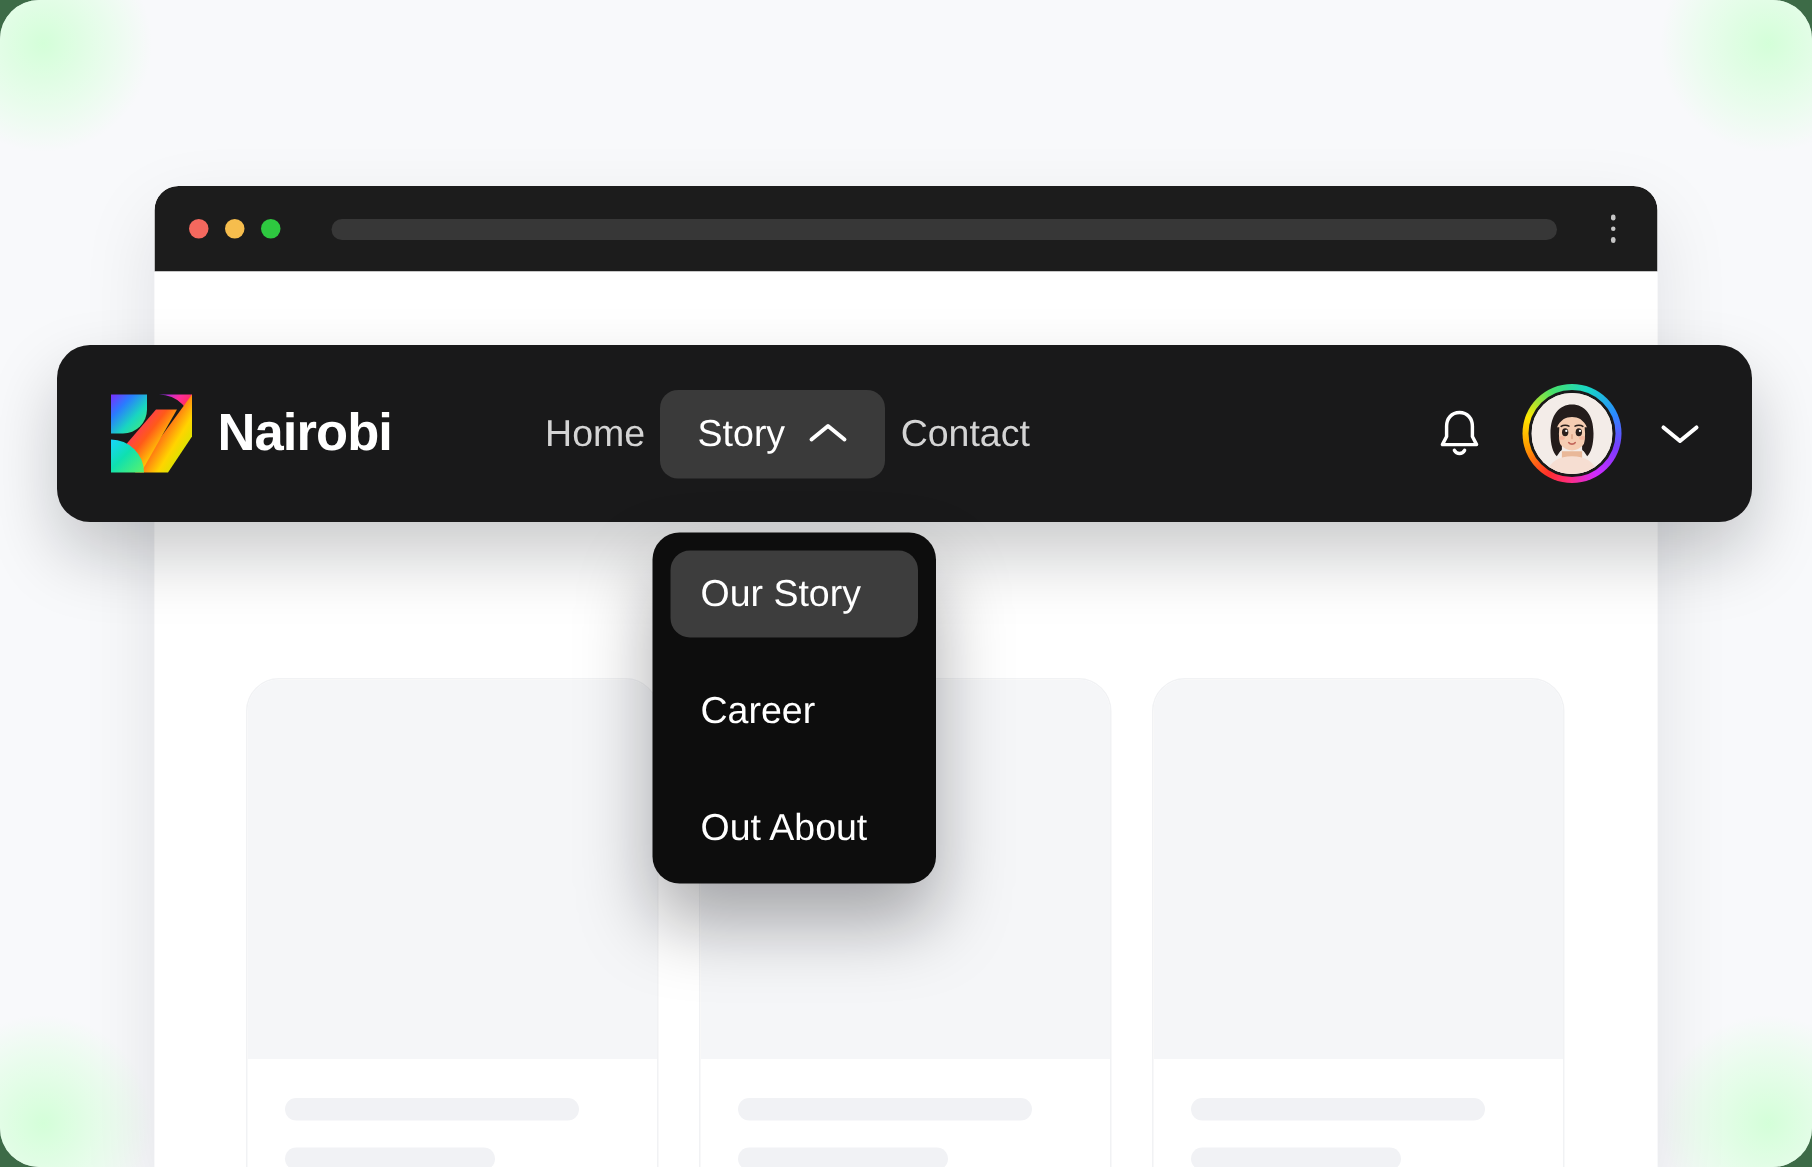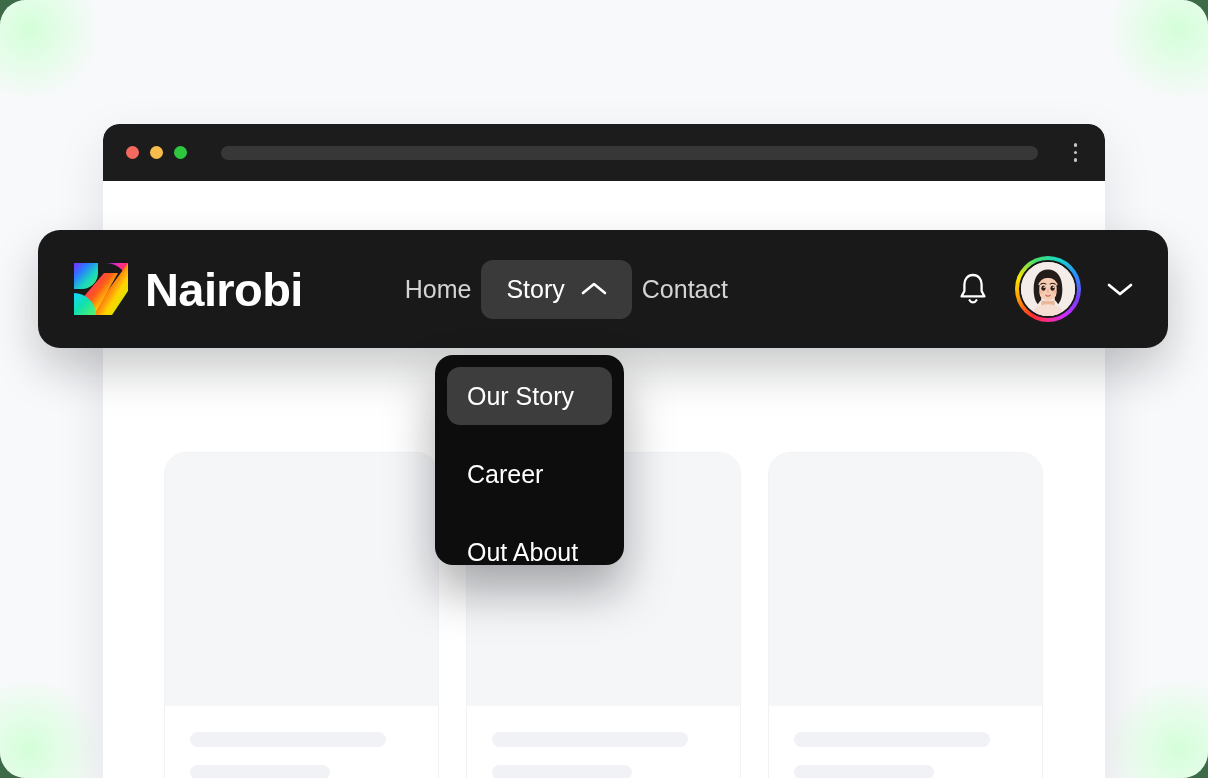--- a/index.html
+++ b/index.html
@@ -134,21 +134,21 @@
     padding: 0 34px 0 34px;
     box-shadow: 0 22px 46px rgba(10,12,18,.22);
     z-index: 30;
   }
 
   
   #brand { display: flex; align-items: center; gap: 15px; }
   #brand-logo { width: 58px; height: 56px; display: block; }
   #brand-name {
     color: #ffffff;
-    font-size: 47px;
+    font-size: 35px;
     font-weight: 700;
     letter-spacing: -0.6px;
   }
 
   
   #nav-links {
     display: flex;
     align-items: center;
     margin-left: 92px;
   }
@@ -200,21 +200,21 @@
   }
   #avatar-illustration { display: block; width: 100%; height: 100%; }
   #profile-caret { cursor: pointer; display: flex; }
 
   
   #about-dropdown {
     position: absolute;
     left: 435px;
     top: 355px;
     width: 189px;
-    height: 210px;
+    height: 234px;
     background: #0d0d0d;
     border-radius: 18px;
     padding: 12px 12px;
     z-index: 40;
     box-shadow: 0 26px 48px rgba(8,10,14,.34);
   }
   .menu-item {
     height: 58px;
     display: flex;
     align-items: center;

